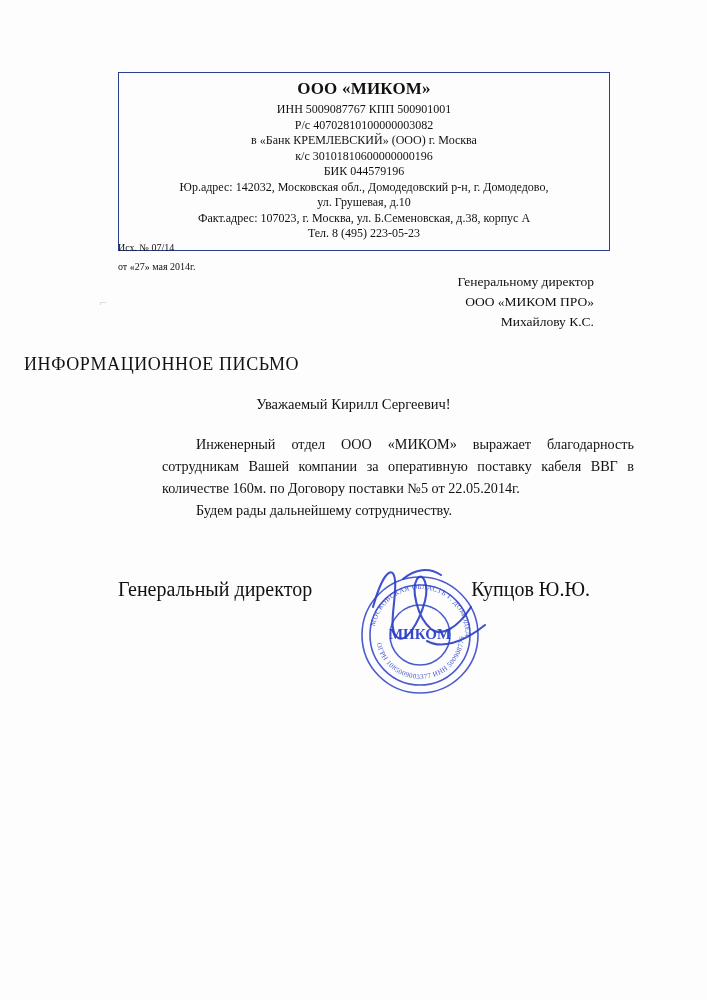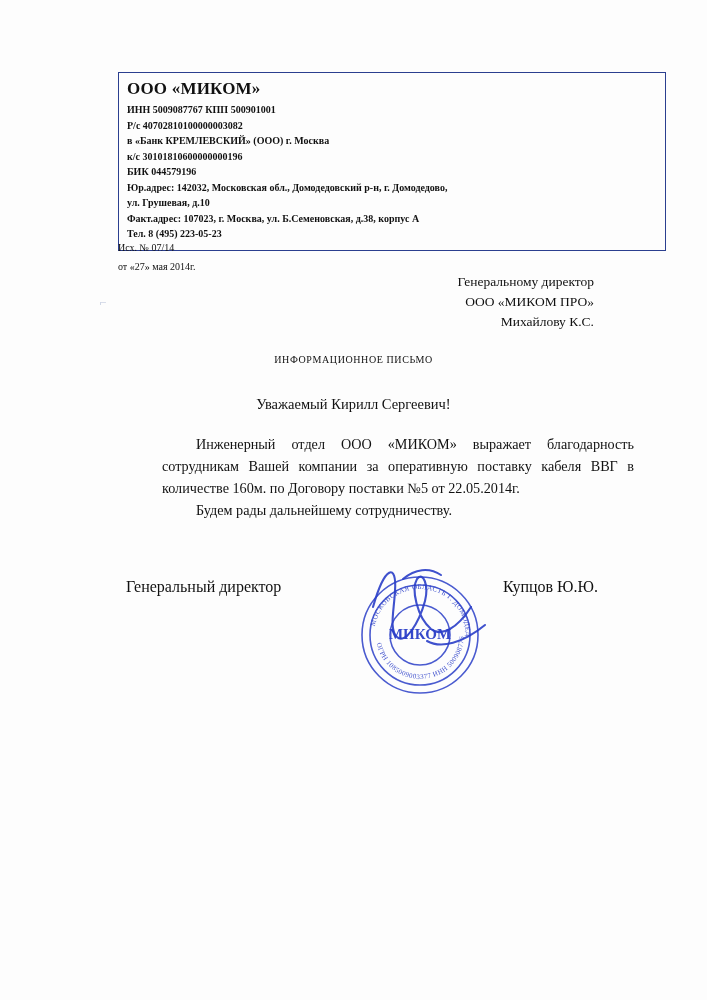--- a/index.html
+++ b/index.html
@@ -19,37 +19,36 @@
     width: 707px;
     height: 1000px;
     background: #fdfdfd;
   }
 
   
   .letterhead {
     position: absolute;
     left: 118px;
     top: 72px;
-    width: 548px;
+    width: 492px;
     border: 1px solid #2b3f8f;
     padding: 6px 8px 8px 8px;
     box-sizing: border-box;
-    text-align: left;
+    text-align: center;
   }
   .lh-title {
     font-weight: bold;
     font-size: 17px;
     letter-spacing: 0.2px;
     margin-bottom: 3px;
   }
   .lh-line {
-    font-size: 10px;
+    font-size: 12px;
     line-height: 15.5px;
     white-space: nowrap;
-    font-weight: bold;
   }
 
   
   .refblock {
     position: absolute;
     left: 118px;
     top: 238px;
     font-size: 10px;
     line-height: 19px;
   }
@@ -63,23 +62,24 @@
     font-size: 13.5px;
     line-height: 20px;
   }
 
   
   .doc-title {
     position: absolute;
     left: 0;
     right: 0;
     top: 354px;
-    text-align: center;
-    font-size: 10px;
+    text-align: left;
+    font-size: 18px;
     letter-spacing: 0.6px;
+    padding-left: 24px;
   }
 
   
   .salutation {
     position: absolute;
     left: 0;
     right: 0;
     top: 396px;
     text-align: center;
     font-size: 14.5px;
@@ -102,22 +102,21 @@
   }
 
   
   .sig-row {
     position: absolute;
     left: 118px;
     top: 578px;
     width: 472px;
     display: flex;
     justify-content: space-between;
-    font-size: 16px;
-    margin-left: 8px;
+    font-size: 20px;
   }
 
   
   .stamp-area {
     position: absolute;
     left: 345px;
     top: 545px;
     width: 190px;
     height: 160px;
     pointer-events: none;

